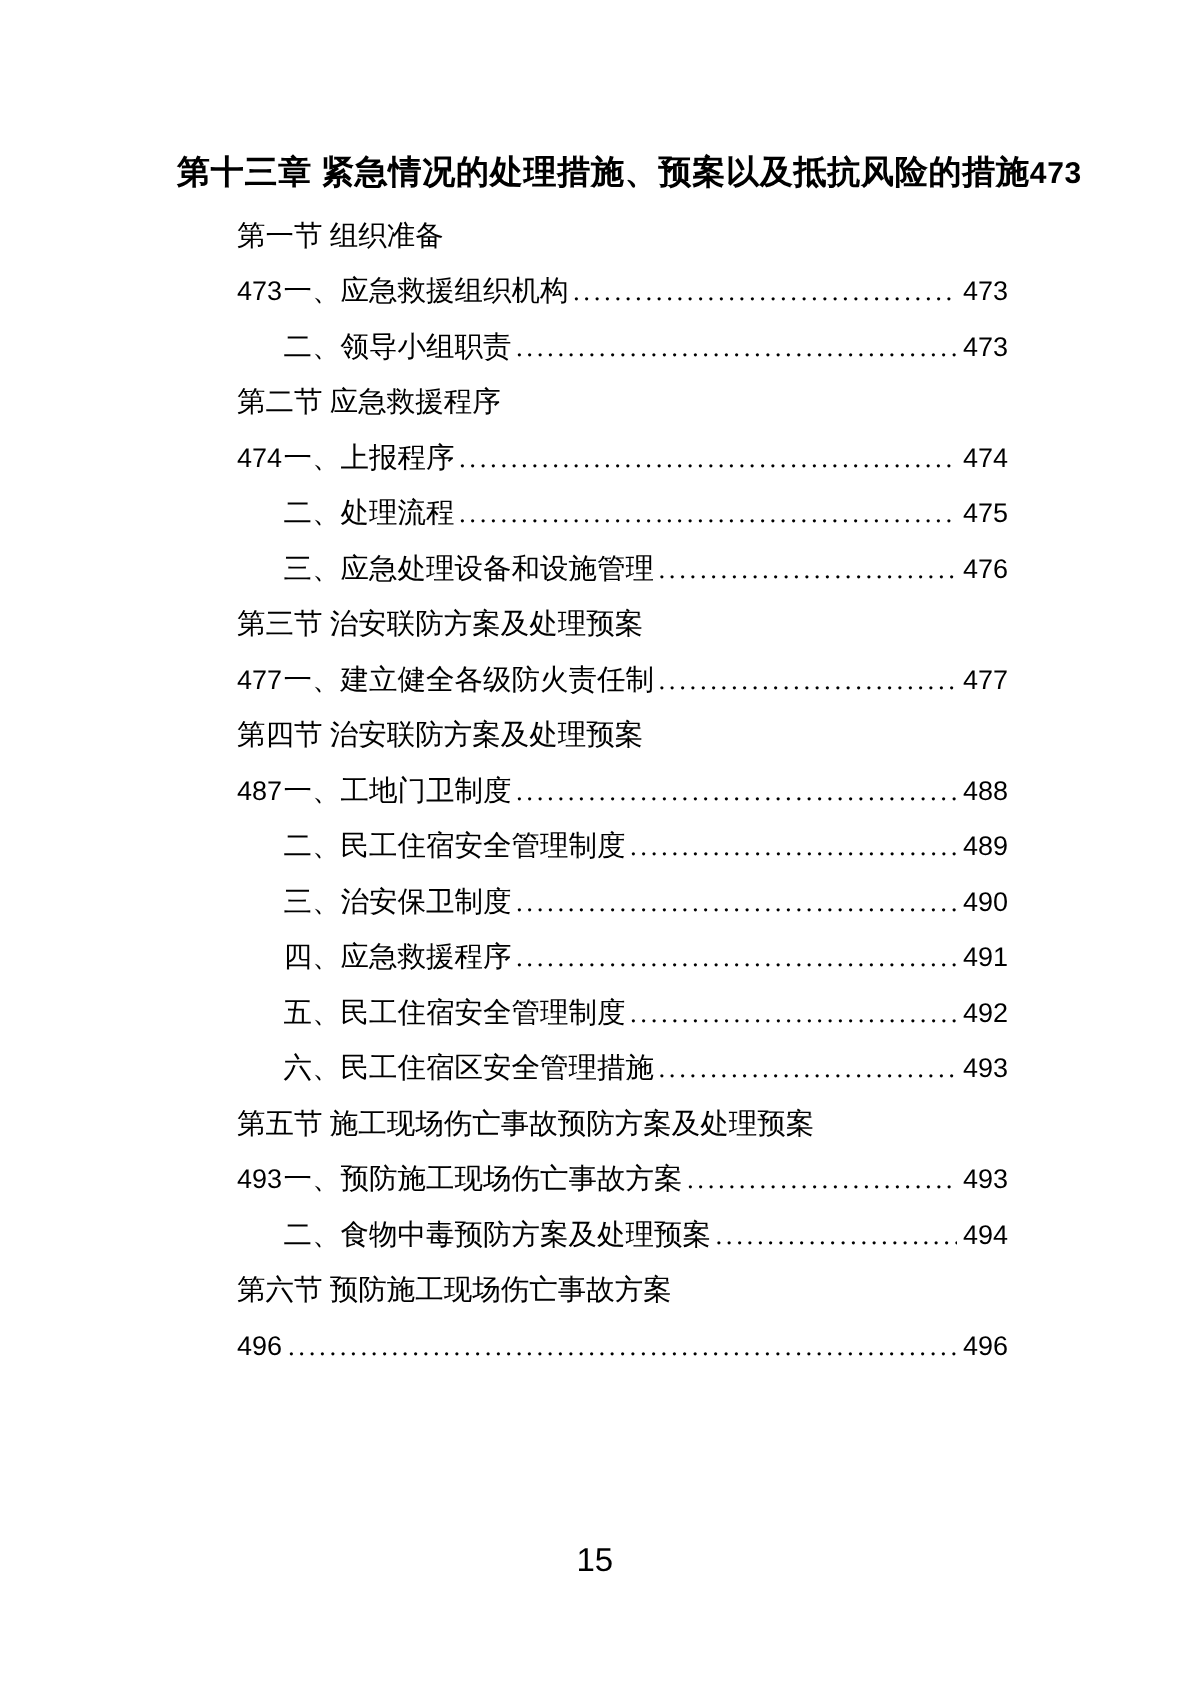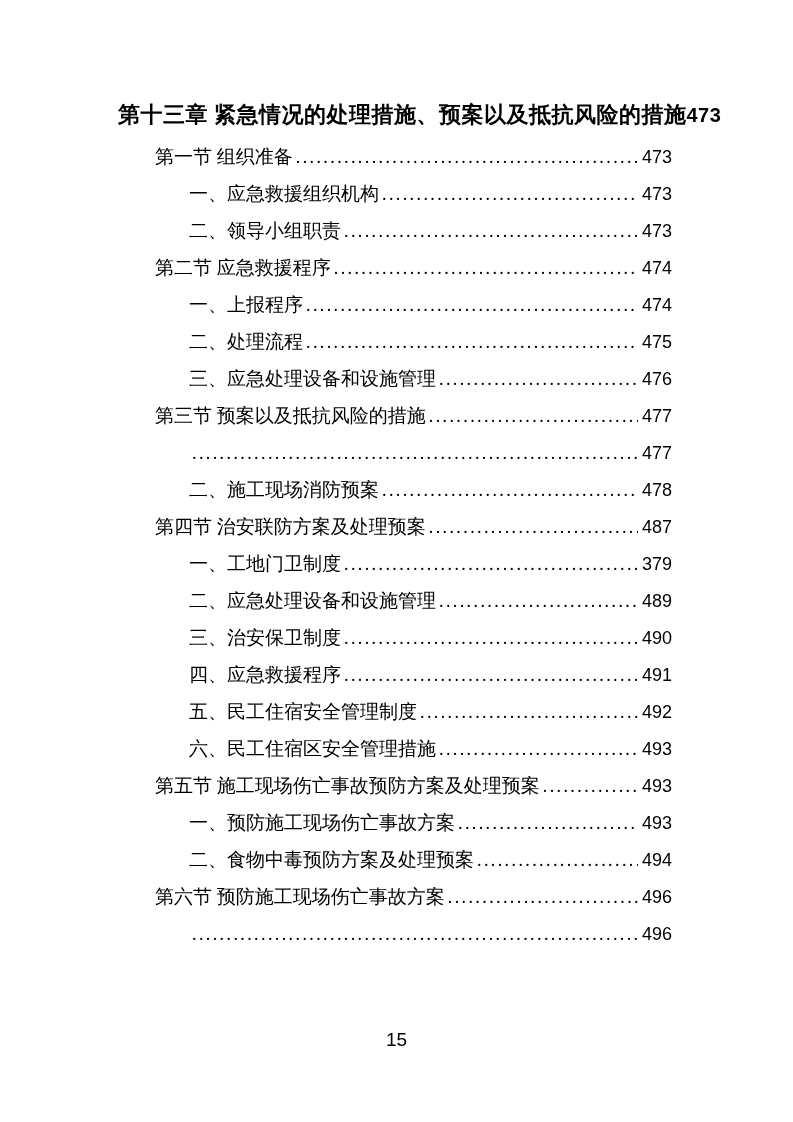--- a/index.html
+++ b/index.html
@@ -36,21 +36,21 @@
     font-size: 20px;
   }
   .toc-row {
     display: flex;
     align-items: baseline;
     height: 37px;
     line-height: 37px;
     font-size: 19px;
     white-space: nowrap;
   }
-  .toc-row.level-1 { padding-left: 37px; }
+  .toc-row.level-1 { padding-left: 37px; flex-direction: column; }
   .toc-row.level-2 { padding-left: 71px; }
   .toc-label {
     flex: 0 0 auto;
   }
   .leader {
     flex: 1 1 auto;
     overflow: hidden;
     white-space: nowrap;
     margin: 0 4px 0 3px;
     min-width: 12px;
@@ -65,21 +65,21 @@
     font-family: "Liberation Sans", sans-serif;
     font-size: 18px;
   }
   .footer {
     position: absolute;
     left: 0;
     top: 1028px;
     width: 100%;
     text-align: center;
     font-family: "Liberation Sans", sans-serif;
-    font-size: 19px;
+    font-size: 22px;
     line-height: 24px;
   }
 </style>
 </head>
 <body>
 
 <div class="page">
 
   <div class="toc">
     <div class="toc-title">
@@ -116,45 +116,41 @@
     <span class="toc-label">二、处理流程</span>
     <span class="leader"></span>
     <span class="toc-page">475</span>
   </div>
         <div class="toc-row level-2">
     <span class="toc-label">三、应急处理设备和设施管理</span>
     <span class="leader"></span>
     <span class="toc-page">476</span>
   </div>
         <div class="toc-row level-1">
-    <span class="toc-label">第三节 预案以及抵抗风险的措施</span>
+    <span class="toc-label">第三节 治安联防方案及处理预案</span>
     <span class="leader"></span>
     <span class="toc-page">477</span>
   </div>
         <div class="toc-row level-2">
+    <span class="toc-label">一、建立健全各级防火责任制</span>
     <span class="leader"></span>
     <span class="toc-page">477</span>
   </div>
-        <div class="toc-row level-2">
-    <span class="toc-label">二、施工现场消防预案</span>
-    <span class="leader"></span>
-    <span class="toc-page">478</span>
-  </div>
         <div class="toc-row level-1">
     <span class="toc-label">第四节 治安联防方案及处理预案</span>
     <span class="leader"></span>
     <span class="toc-page">487</span>
   </div>
         <div class="toc-row level-2">
     <span class="toc-label">一、工地门卫制度</span>
     <span class="leader"></span>
-    <span class="toc-page">379</span>
-  </div>
-        <div class="toc-row level-2">
-    <span class="toc-label">二、应急处理设备和设施管理</span>
+    <span class="toc-page">488</span>
+  </div>
+        <div class="toc-row level-2">
+    <span class="toc-label">二、民工住宿安全管理制度</span>
     <span class="leader"></span>
     <span class="toc-page">489</span>
   </div>
         <div class="toc-row level-2">
     <span class="toc-label">三、治安保卫制度</span>
     <span class="leader"></span>
     <span class="toc-page">490</span>
   </div>
         <div class="toc-row level-2">
     <span class="toc-label">四、应急救援程序</span>

